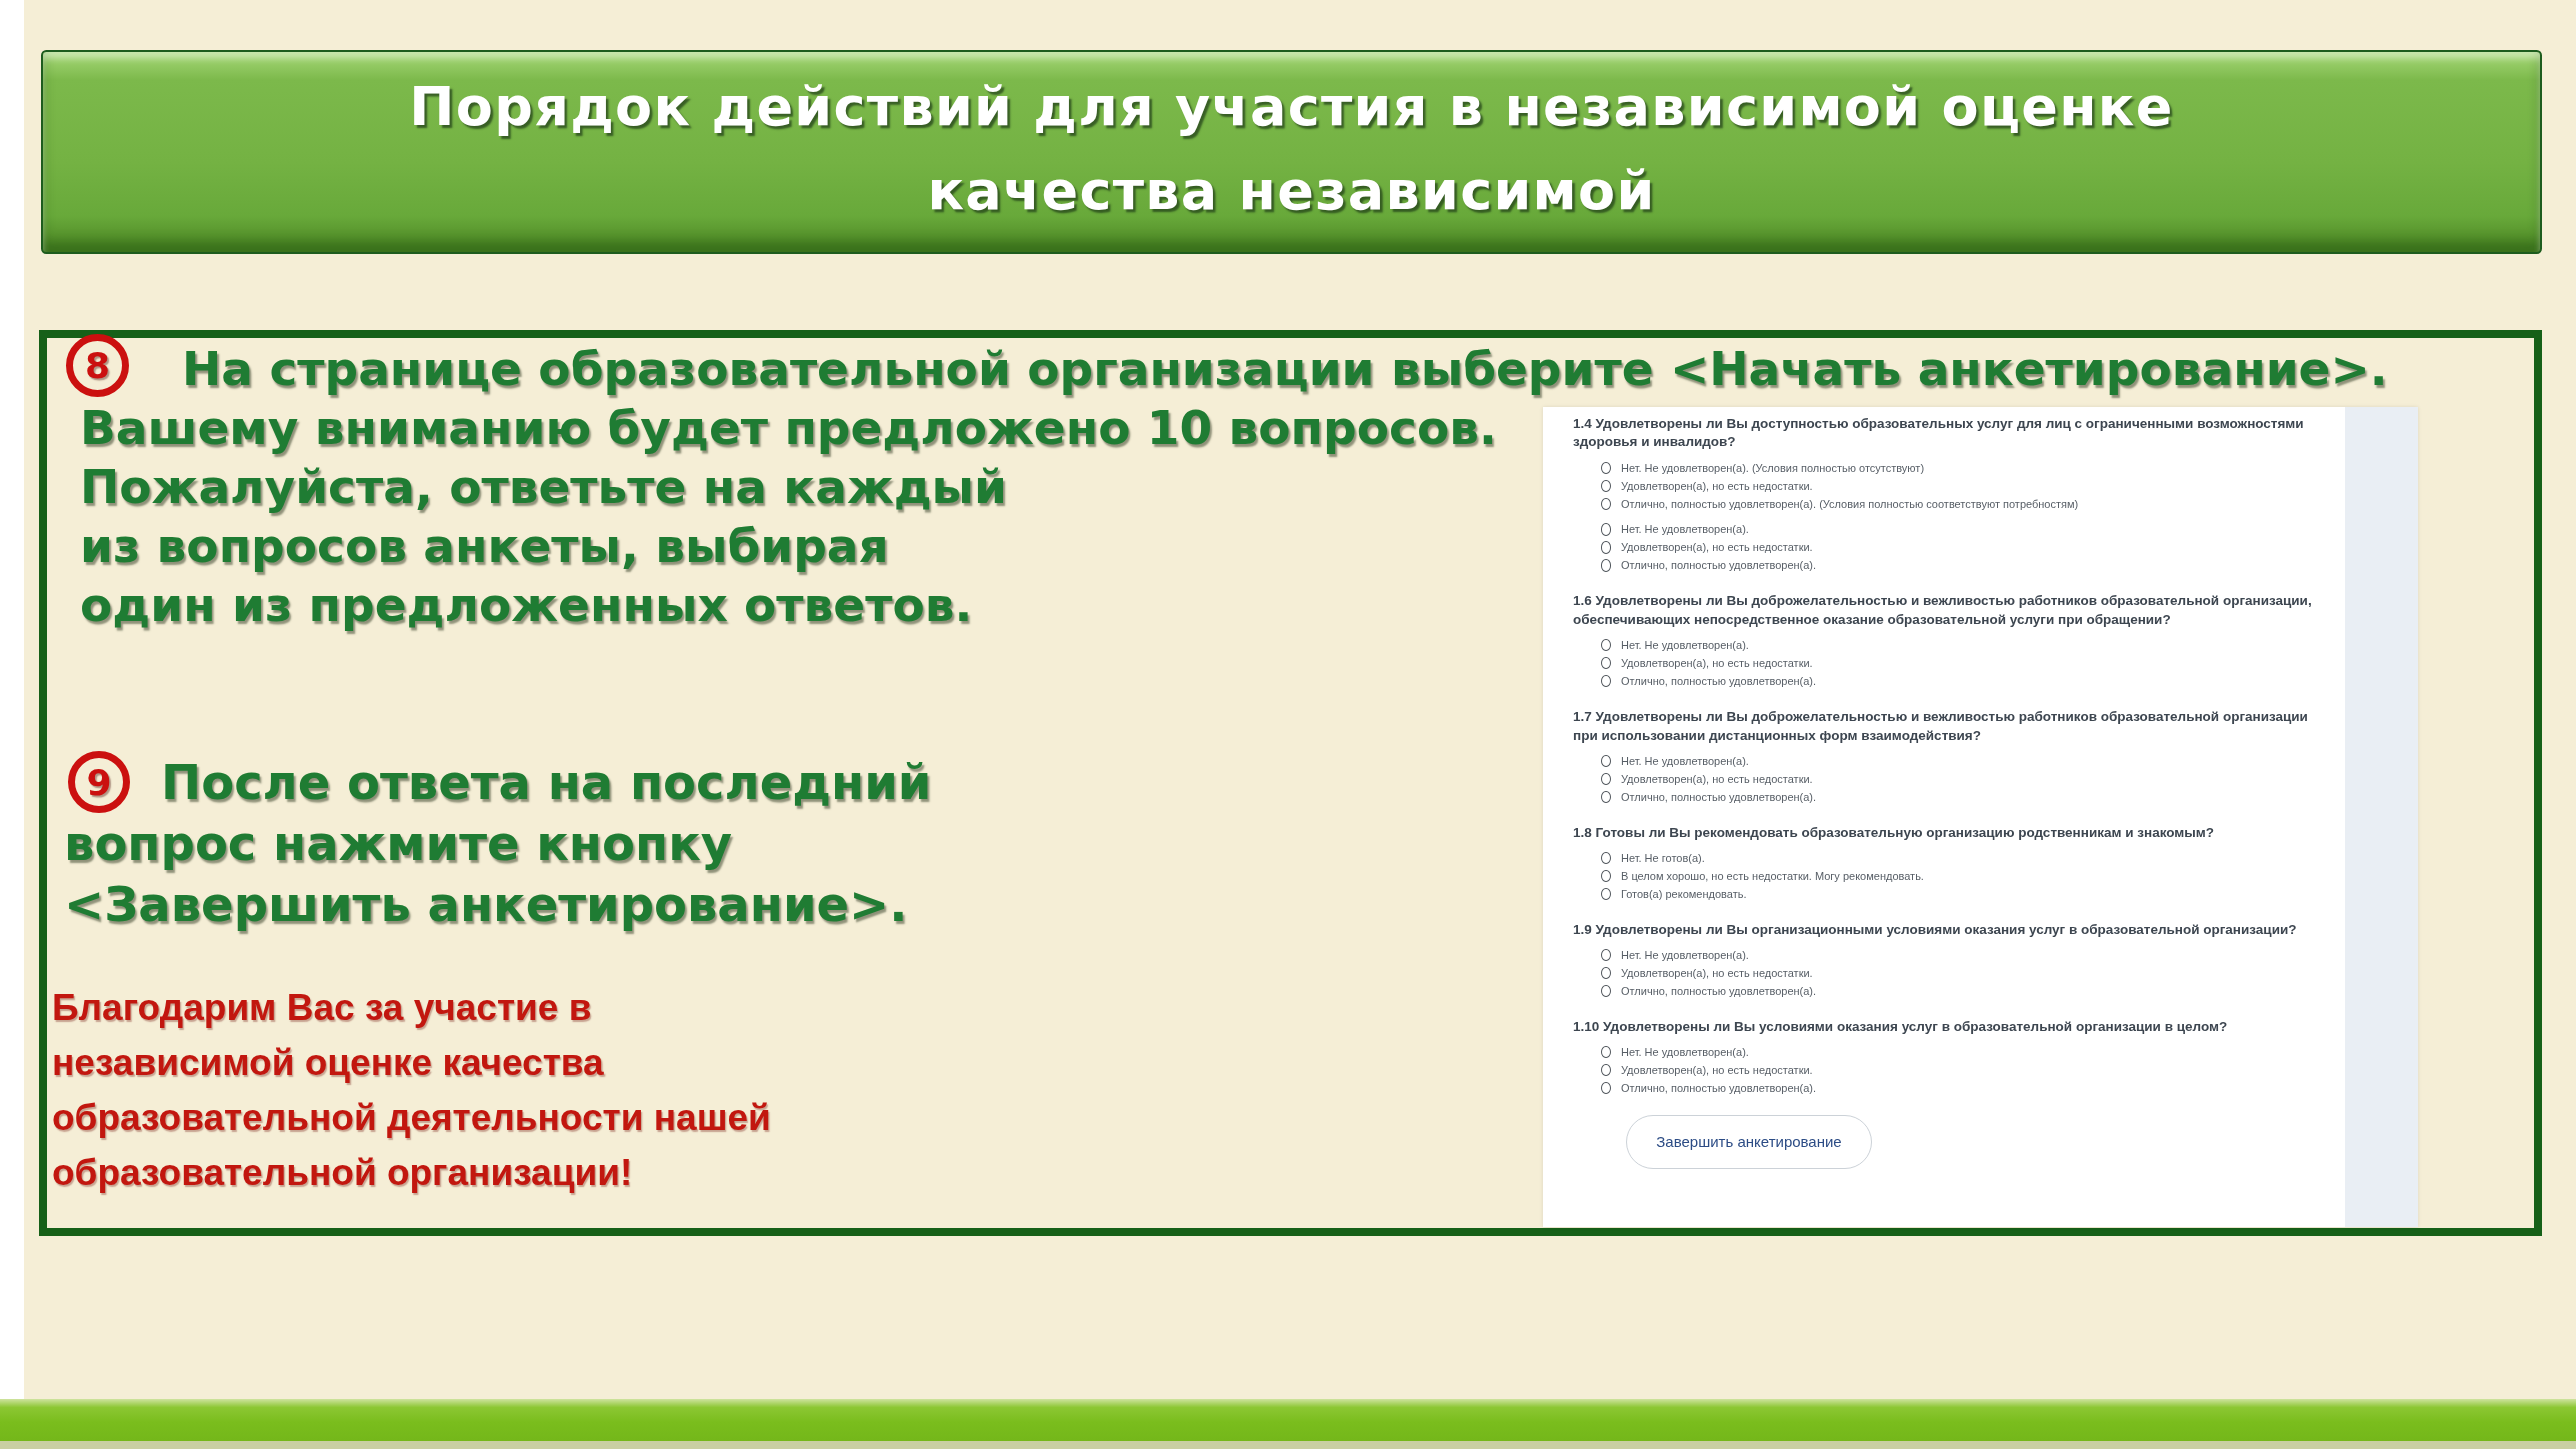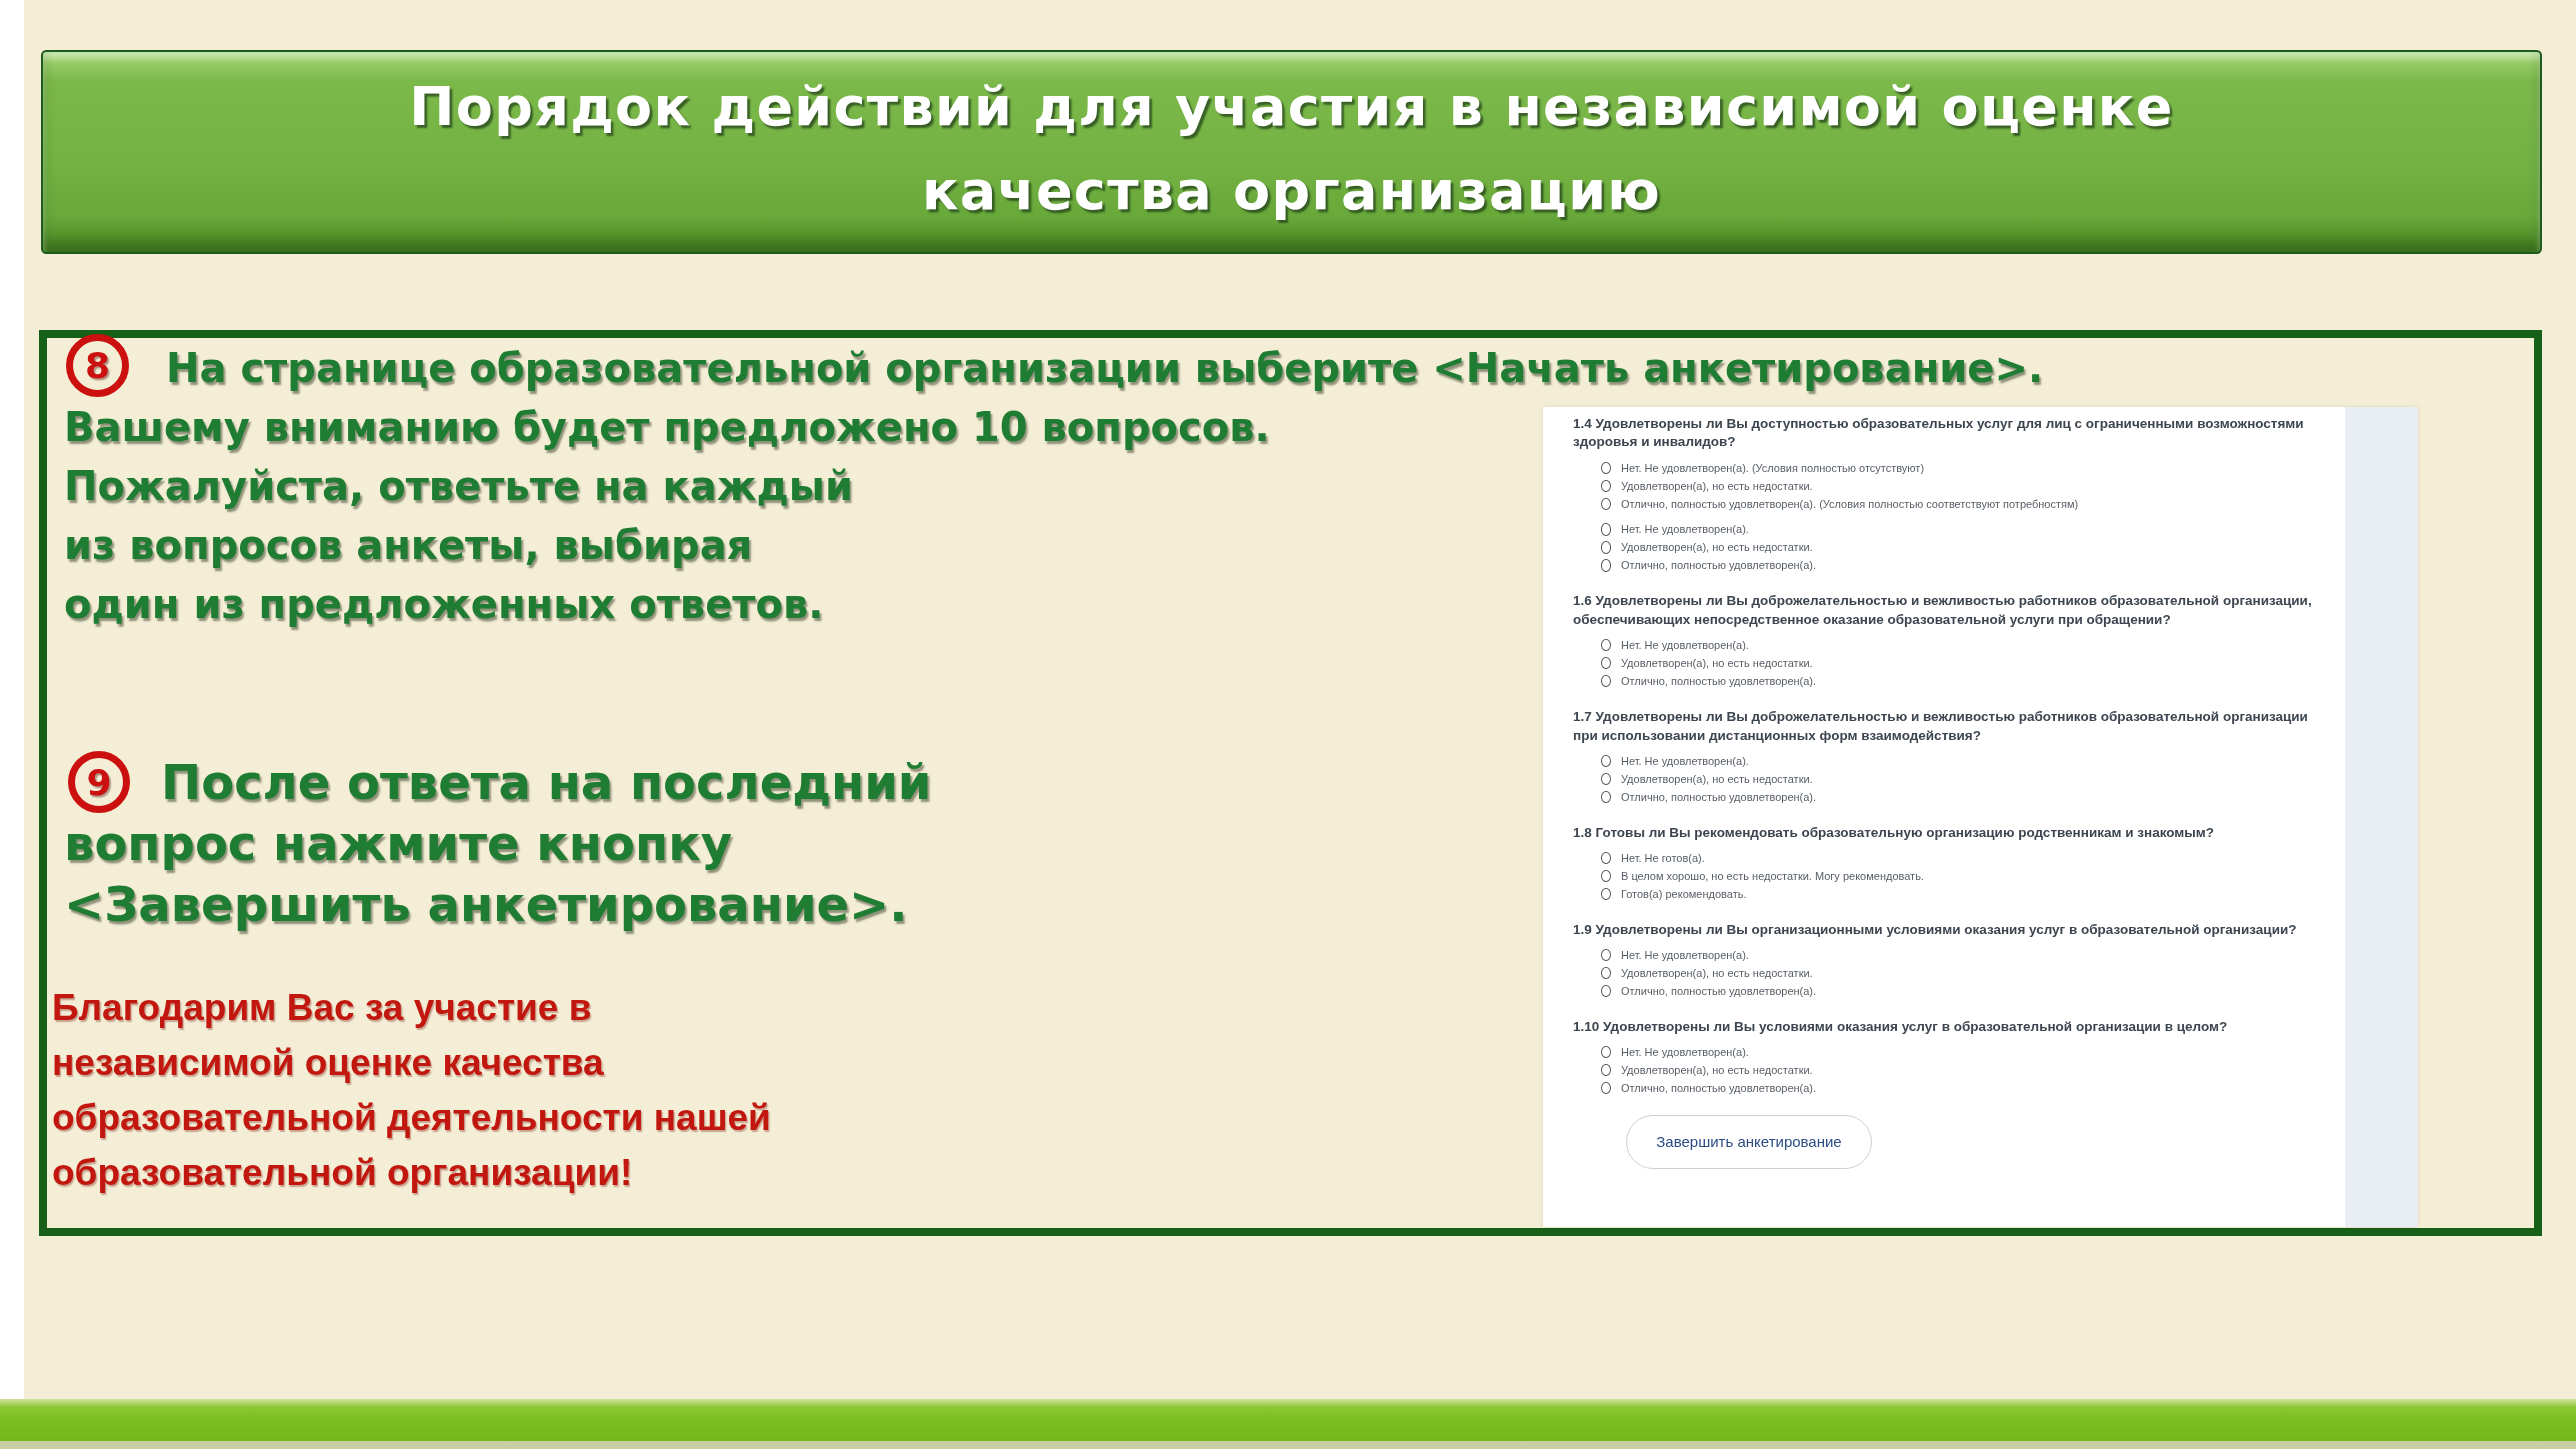--- a/index.html
+++ b/index.html
@@ -32,21 +32,21 @@
     border:7.7px solid #cb100f;color:#cb100f;background:transparent;
     display:flex;align-items:center;justify-content:center;
     font-weight:bold;font-family:"DejaVu Sans",sans-serif;
     text-shadow:1.9px 1.9px 1.3px rgba(90,40,30,.45);
   }
   .badge8{left:66px;top:334px;width:63px;height:63px;font-size:36px;}
   .badge9{left:68px;top:751px;width:62px;height:62px;font-size:36px;}
   
   .step-block{position:absolute;color:#1f7c33;font-weight:bold;white-space:nowrap;
     text-shadow:1.9px 2.6px 1.9px rgba(60,70,45,.55);}
-  .step8{left:64px;top:339px;font-size:40px;line-height:59px;}
+  .step8{left:80px;top:339px;font-size:47px;line-height:59px;}
   .step9{left:64px;top:752px;font-size:48px;line-height:61px;}
   .step8 .l1{padding-left:102px;}
   .step9 .l1{padding-left:97px;}
   
   .thanks{
     position:absolute;left:52px;top:968px;width:940px;text-align:left;
     font-family:"Liberation Sans",sans-serif;font-weight:bold;
     font-size:37px;line-height:55px;color:#c2170f;
     text-shadow:1.3px 1.9px 1.3px rgba(130,50,40,.40);
     margin-top:12px;
@@ -87,21 +87,21 @@
 </head>
 <body>
 
 <div id="slide">
 
   <div class="white-strip"></div>
 
   <div class="banner">
     <div class="banner-title">
       <div>Порядок действий для участия в независимой оценке</div>
-      <div>качества организацию</div>
+      <div>качества независимой</div>
     </div>
   </div>
 
   <div class="panel"></div>
 
   <div class="badge badge8">
     <span>8</span>
   </div>
   <div class="step-block step8">
     <div class="l1">На странице образовательной организации выберите &lt;Начать анкетирование&gt;.</div>

